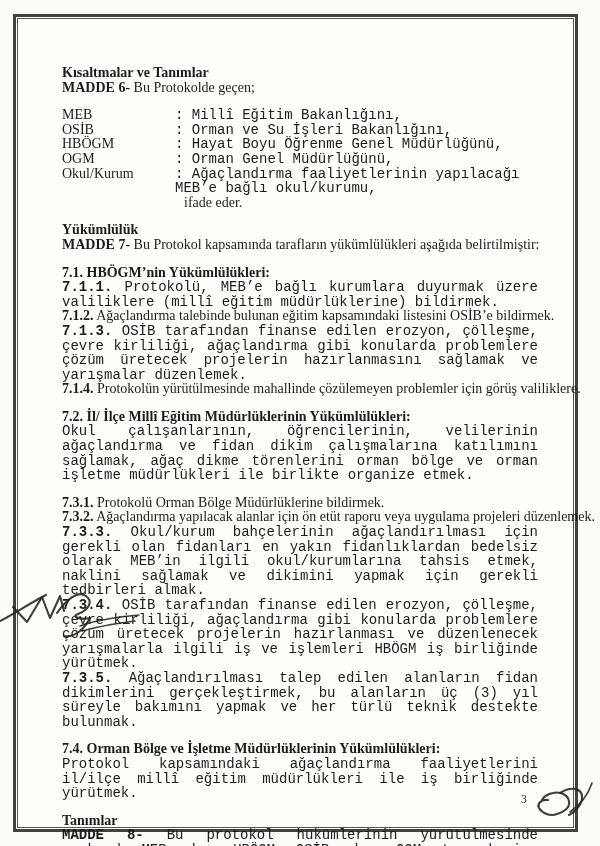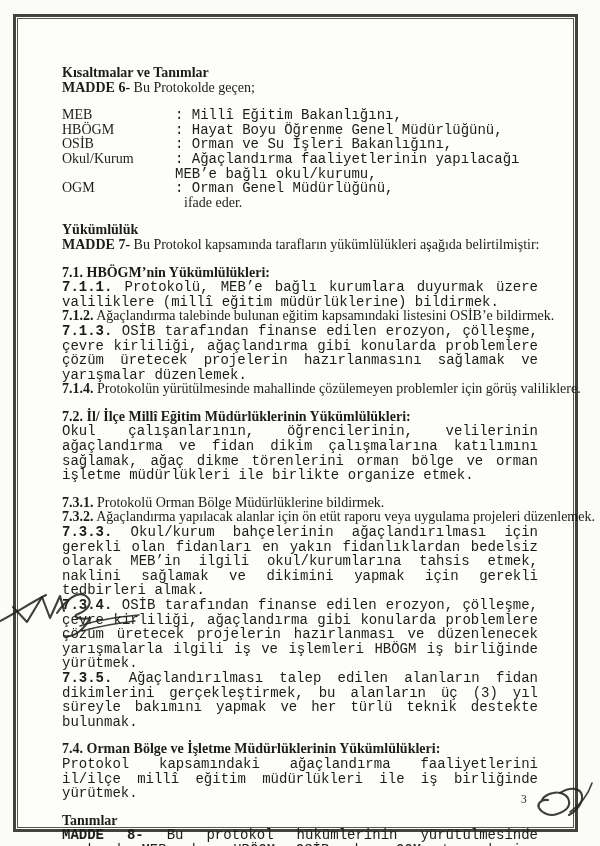--- a/index.html
+++ b/index.html
@@ -86,34 +86,34 @@
   <div>
     <p class="b">Kısaltmalar ve Tanımlar</p>
     <p class="nowrap"><span class="b">MADDE 6-</span> <span>Bu Protokolde geçen;</span></p>
 
     <div class="blk">
       <div class="defrow">
         <span class="defterm">MEB</span>
         <span class="defval">: Millî Eğitim Bakanlığını,</span>
       </div>
       <div class="defrow">
+        <span class="defterm">OSİB</span>
+        <span class="defval">: Orman ve Su İşleri Bakanlığını,</span>
+      </div>
+      <div class="defrow">
         <span class="defterm">HBÖGM</span>
         <span class="defval">: Hayat Boyu Öğrenme Genel Müdürlüğünü,</span>
       </div>
       <div class="defrow">
-        <span class="defterm">OSİB</span>
-        <span class="defval">: Orman ve Su İşleri Bakanlığını,</span>
+        <span class="defterm">OGM</span>
+        <span class="defval">: Orman Genel Müdürlüğünü,</span>
       </div>
       <div class="defrow">
         <span class="defterm">Okul/Kurum</span>
         <span class="defval">: Ağaçlandırma faaliyetlerinin yapılacağı MEB’e bağlı okul/kurumu,</span>
-      </div>
-      <div class="defrow">
-        <span class="defterm">OGM</span>
-        <span class="defval">: Orman Genel Müdürlüğünü,</span>
       </div>
       <p class="defclosing">ifade eder.</p>
     </div>
   </div>
 
   <div class="blk">
     <p class="b">Yükümlülük</p>
     <p class="nowrap"><span class="b">MADDE 7-</span> <span>Bu Protokol kapsamında tarafların yükümlülükleri aşağıda belirtilmiştir:</span></p>
   </div>
 

